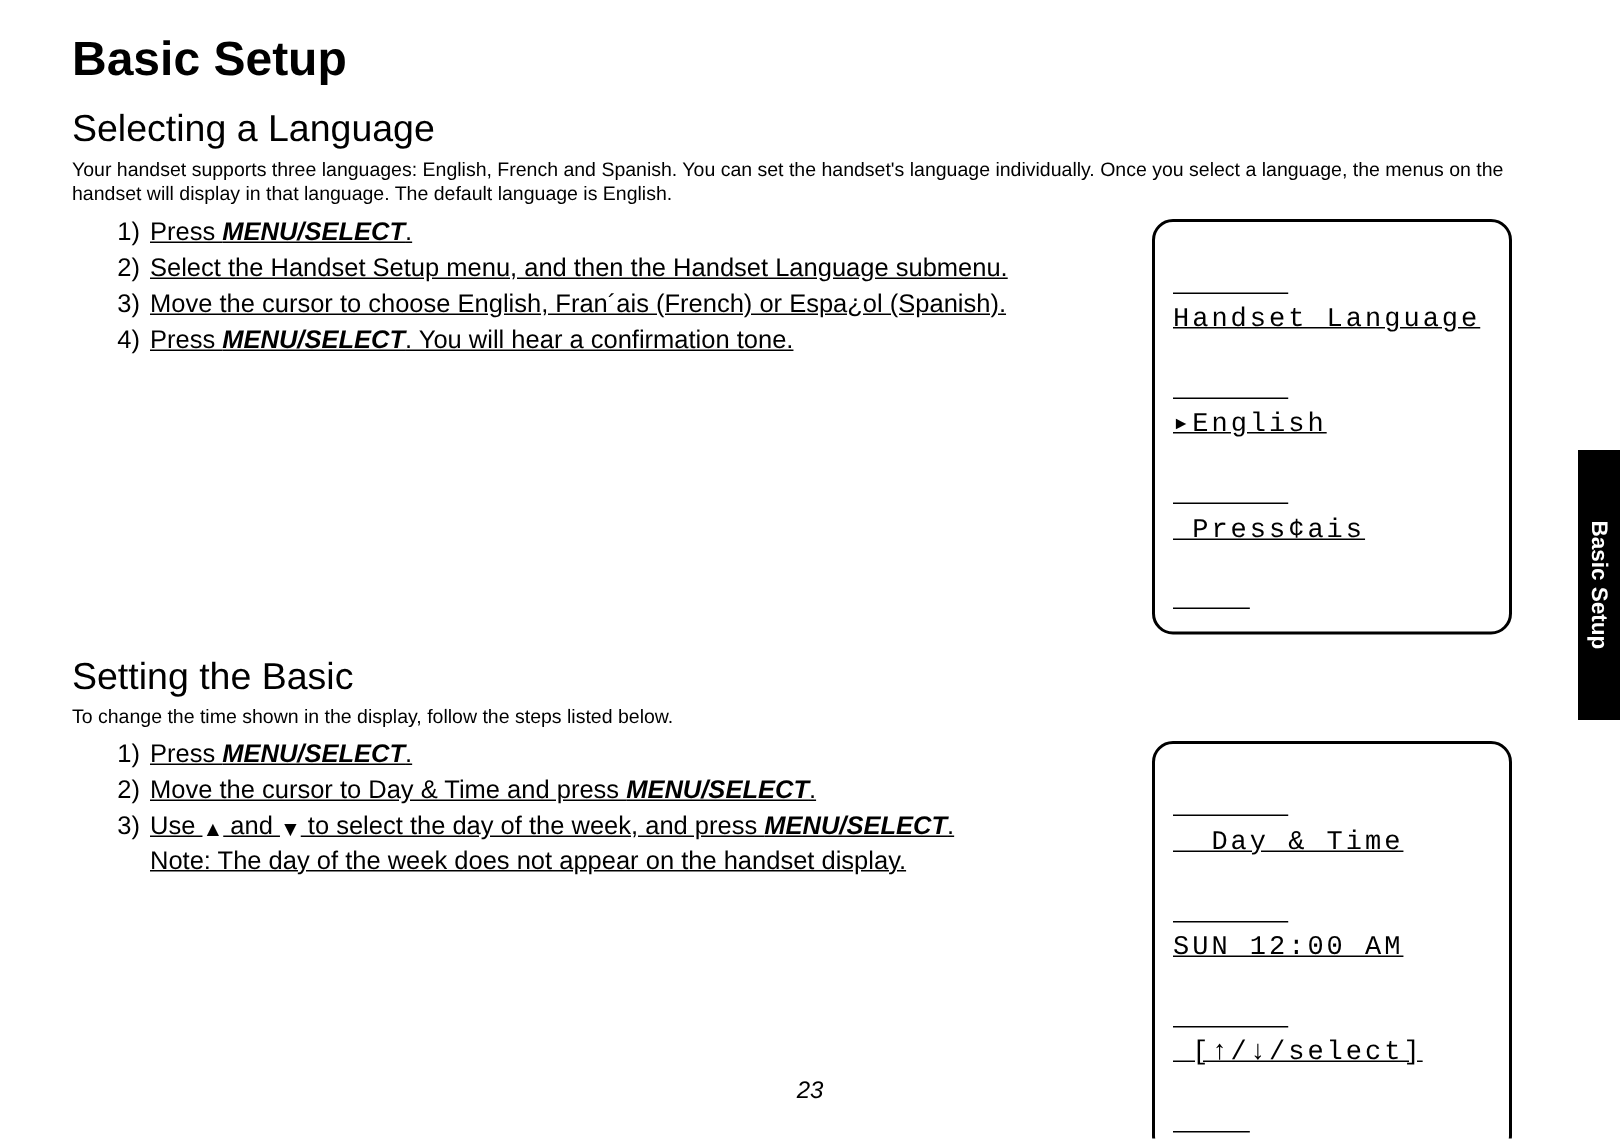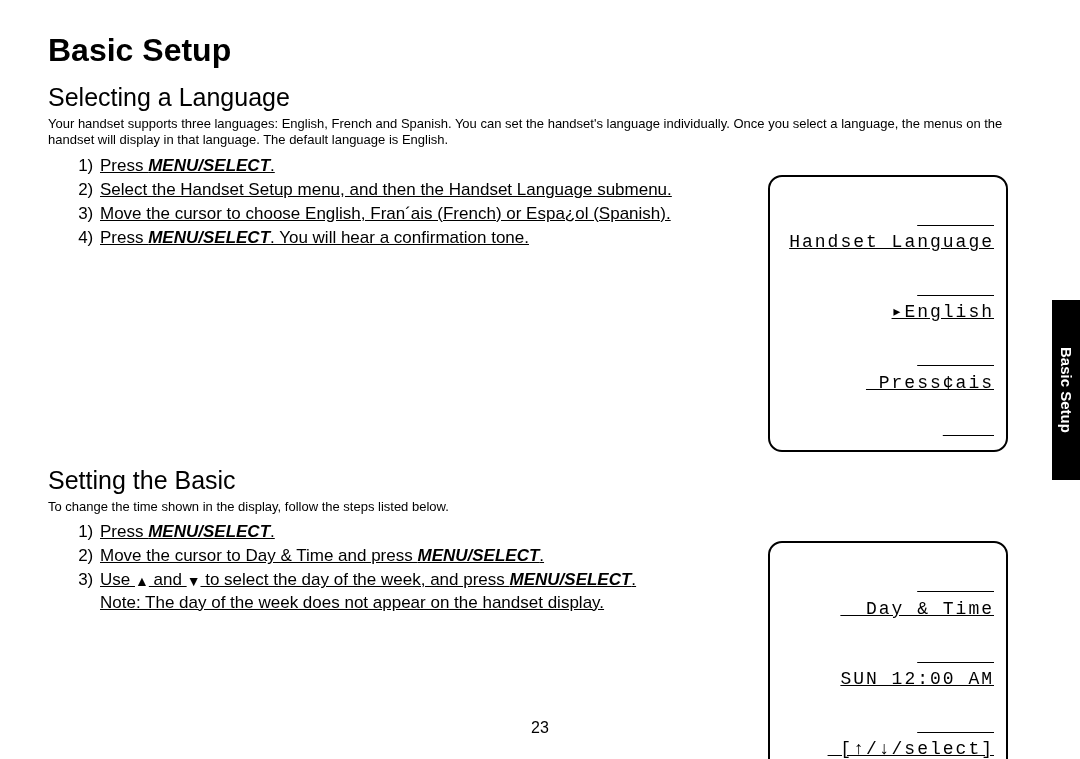--- a/index.html
+++ b/index.html
@@ -7,21 +7,21 @@
     padding: 0;
     font-family: Arial, Helvetica, sans-serif;
     background: #fff;
     color: #000;
     width: 1080px;
     height: 759px;
     position: relative;
     box-sizing: border-box;
   }
   .page {
-    padding: 32px 48px 20px 48px;
+    padding: 21px 48px 20px 48px;
     position: relative;
     box-sizing: border-box;
     height: 100%;
   }
   h1 {
     font-size: 32px;
     font-weight: bold;
     margin: 0 0 10px 0;
   }
   h2 {
@@ -63,22 +63,21 @@
     padding: 8px 12px;
     font-family: "Courier New", monospace;
     font-size: 18px;
     letter-spacing: 2px;
     line-height: 1.3;
     white-space: pre;
     width: 240px;
     box-sizing: border-box;
     flex-shrink: 0;
     margin-right: 24px;
-    margin-top: 22px;
-    text-align: right;
+    margin-top: 4px;
   }
   .lcd .row { display: block; }
   .tab {
     position: absolute;
     right: 0;
     top: 300px;
     width: 28px;
     height: 180px;
     background: #000;
     color: #fff;
@@ -89,20 +88,21 @@
     align-items: center;
     justify-content: center;
   }
   .page-number {
     position: absolute;
     bottom: 22px;
     left: 0;
     width: 100%;
     text-align: center;
     font-size: 16px;
+    font-style: italic;
   }
   .arrow-up, .arrow-down {
     display: inline-block;
     vertical-align: middle;
   }
   .arrow-up::before {
     content: "▲";
     font-size: 14px;
   }
   .arrow-down::before {

